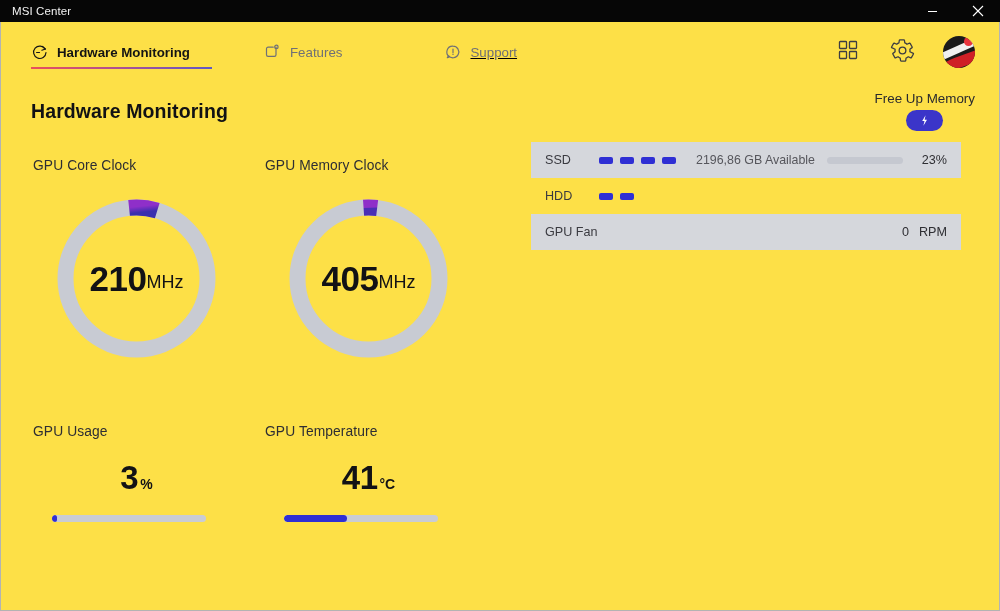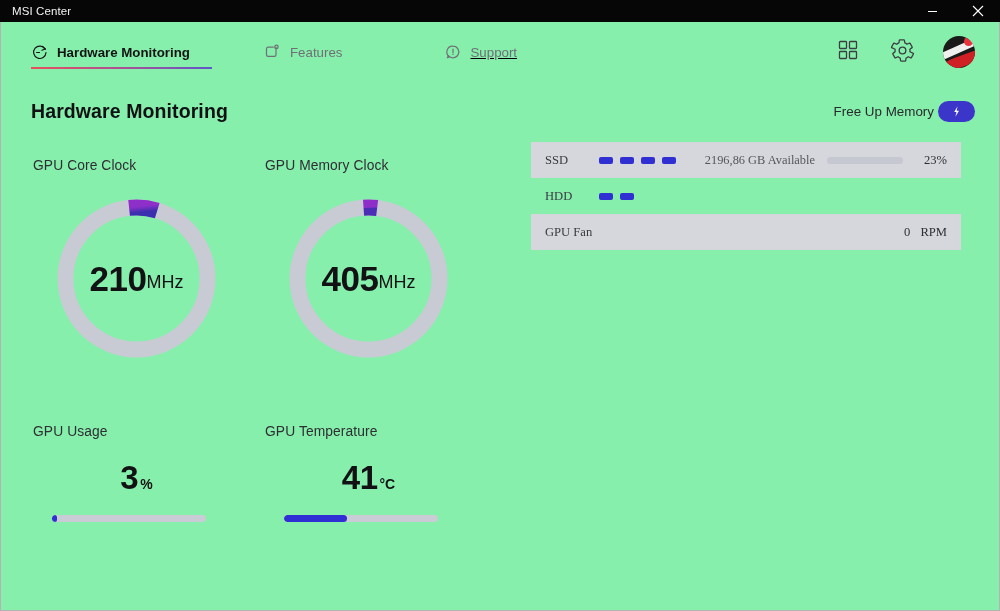--- a/index.html
+++ b/index.html
@@ -53,21 +53,21 @@
     color: #ffffff;
   }
   .win-btn svg { display: block; }
 
   
   .body-frame {
     flex: 1;
     box-sizing: border-box;
     border: 1px solid #b3b3b3;
     border-top: none;
-    background: #86efac;
+    background: #fde047;
     position: relative;
     display: flex;
     flex-direction: column;
   }
 
   
   .navbar {
     height: 60px;
     min-height: 60px;
     display: flex;
@@ -170,20 +170,21 @@
     font-size: 19.5px;
     font-weight: bold;
     color: #111114;
     letter-spacing: .1px;
   }
   .free-mem {
     margin-left: auto;
     display: flex;
     align-items: center;
     gap: 4px;
+    flex-direction: column;
   }
   .free-mem-label {
     font-size: 13.4px;
     color: #2a2a2e;
   }
   .free-mem-btn {
     width: 37px;
     height: 21px;
     border-radius: 11px;
     background: #3b35c9;
@@ -306,21 +307,20 @@
     margin-top: 2px;
   }
   .stat-row {
     height: 36px;
     display: flex;
     align-items: center;
     padding: 0 14px;
     box-sizing: border-box;
     font-size: 12.6px;
     color: #3a3a40;
-    font-family: Liberation Serif, serif;
   }
   .stat-row.shaded { background: #d5d7dc; }
   .stat-row .stat-name {
     min-width: 44px;
     color: #3a3a40;
   }
   .segs {
     display: flex;
     gap: 7px;
     margin-left: 10px;

